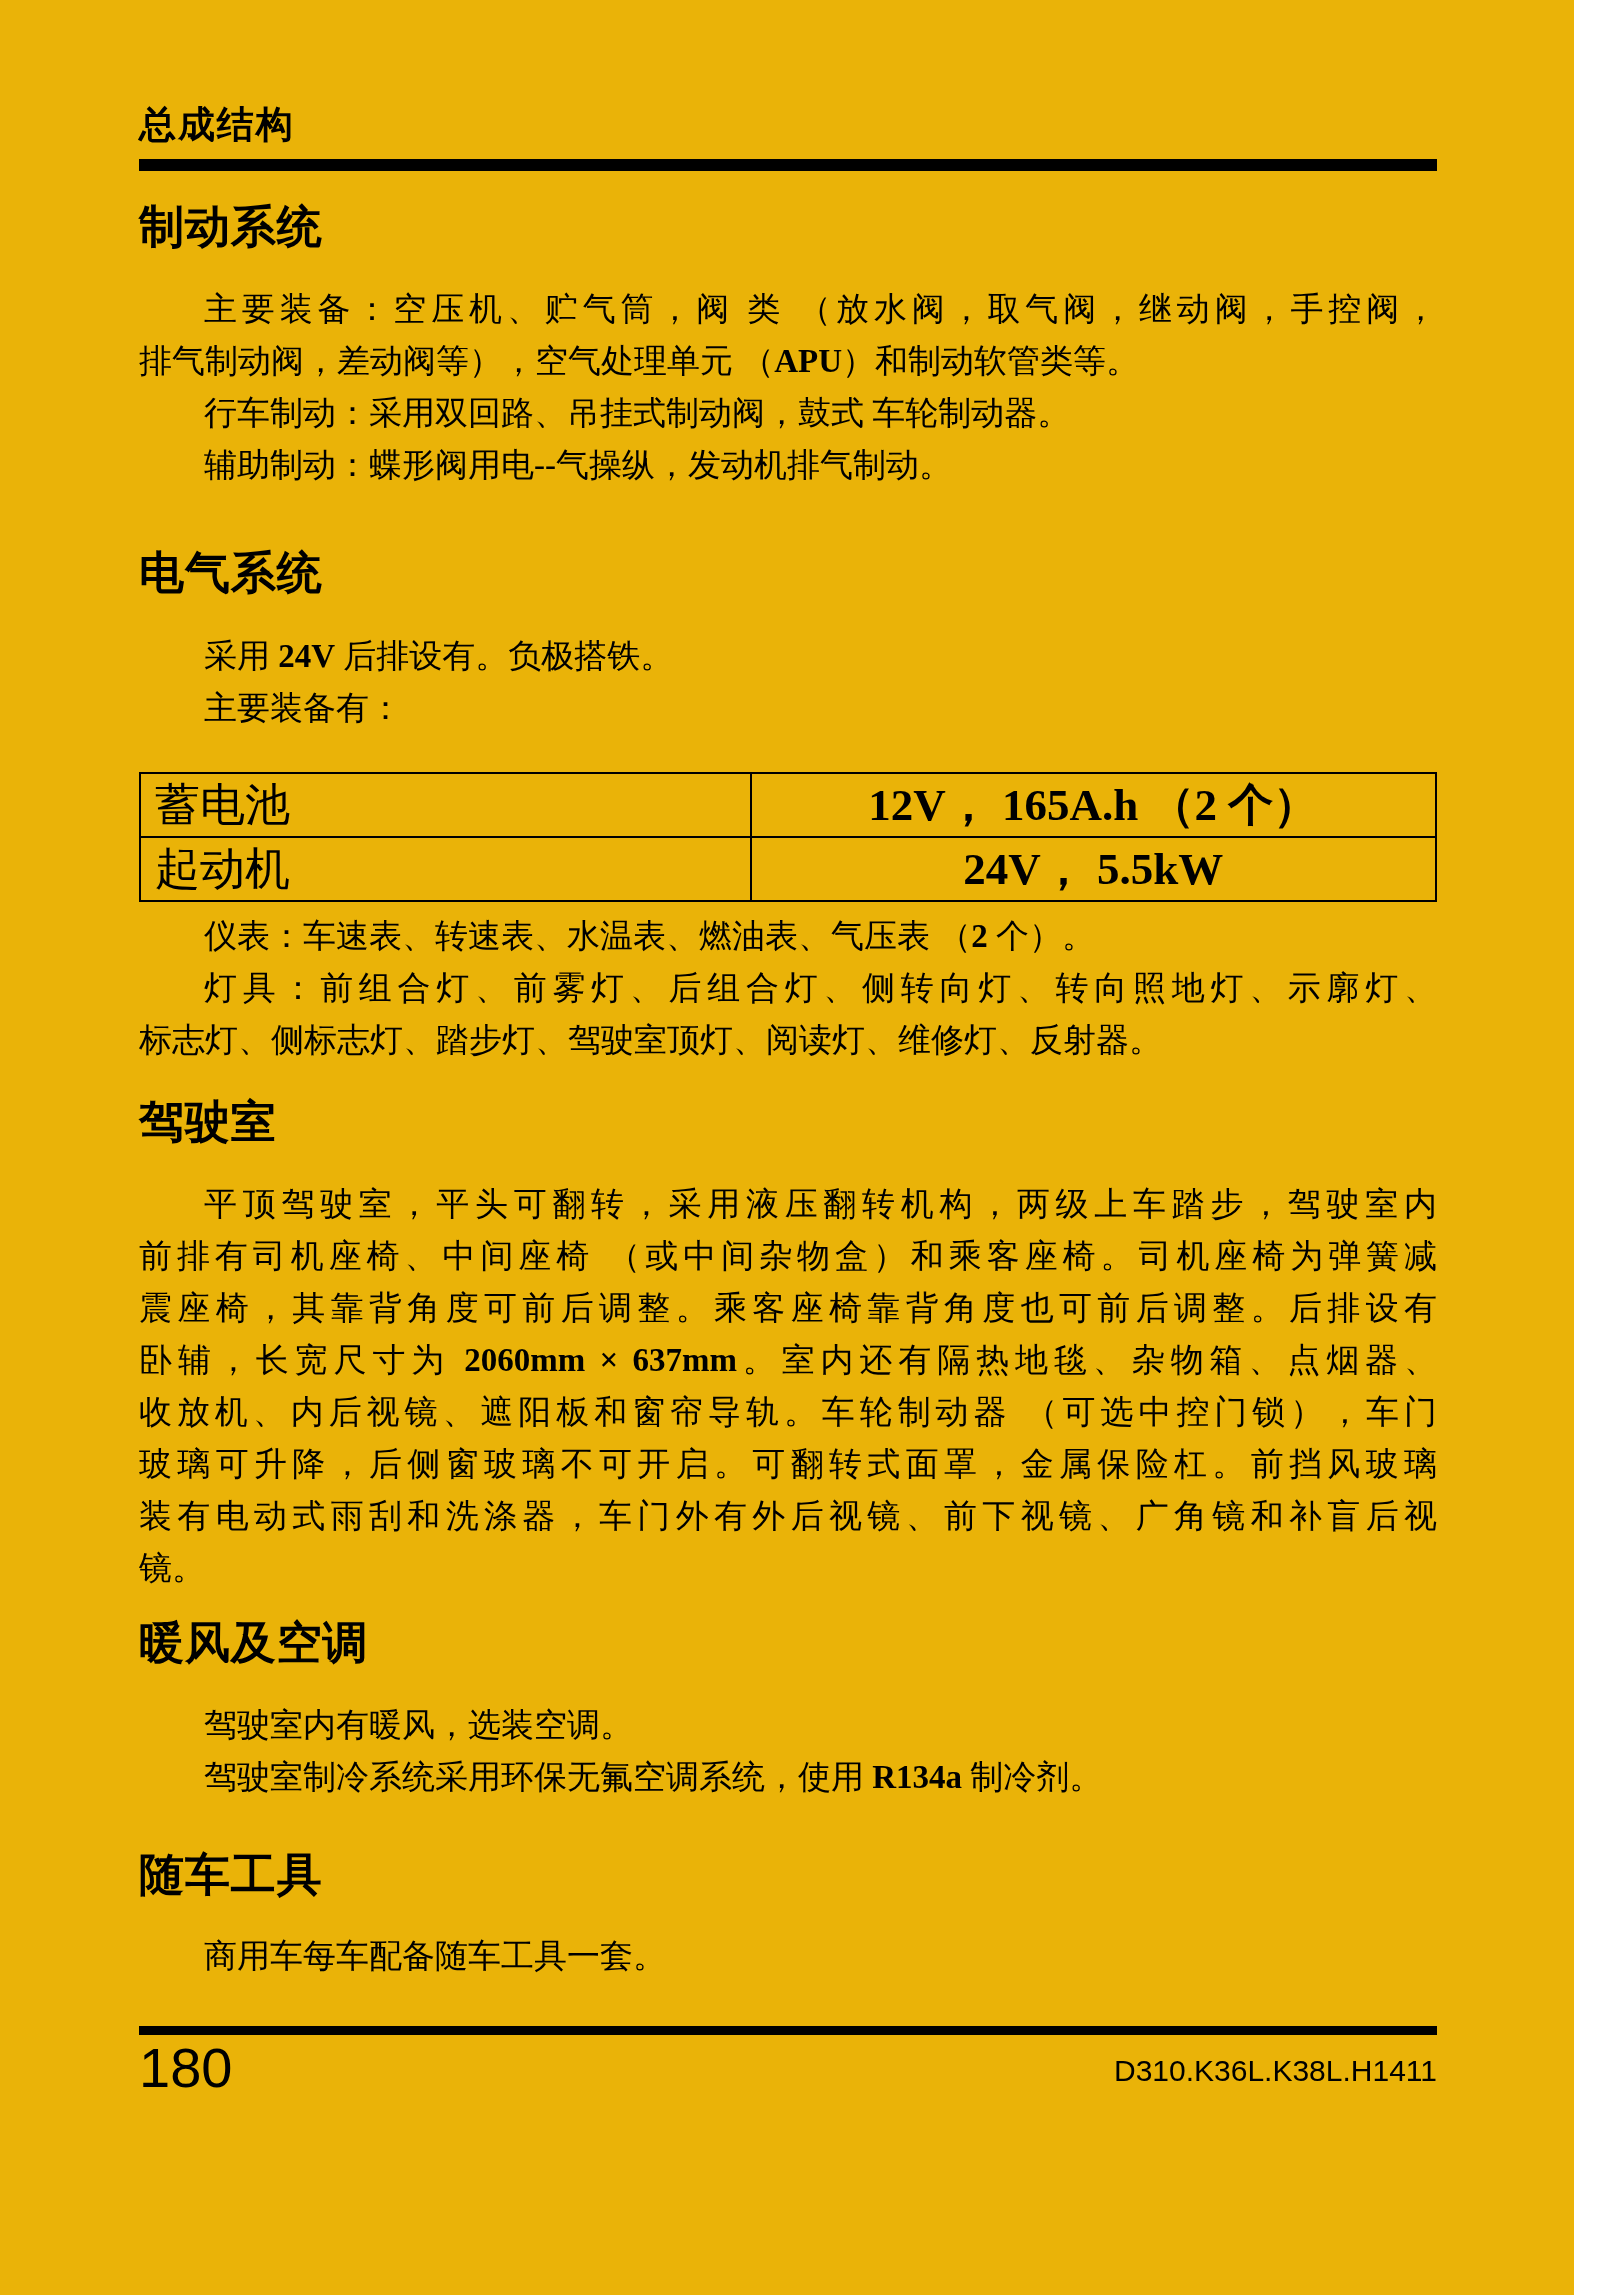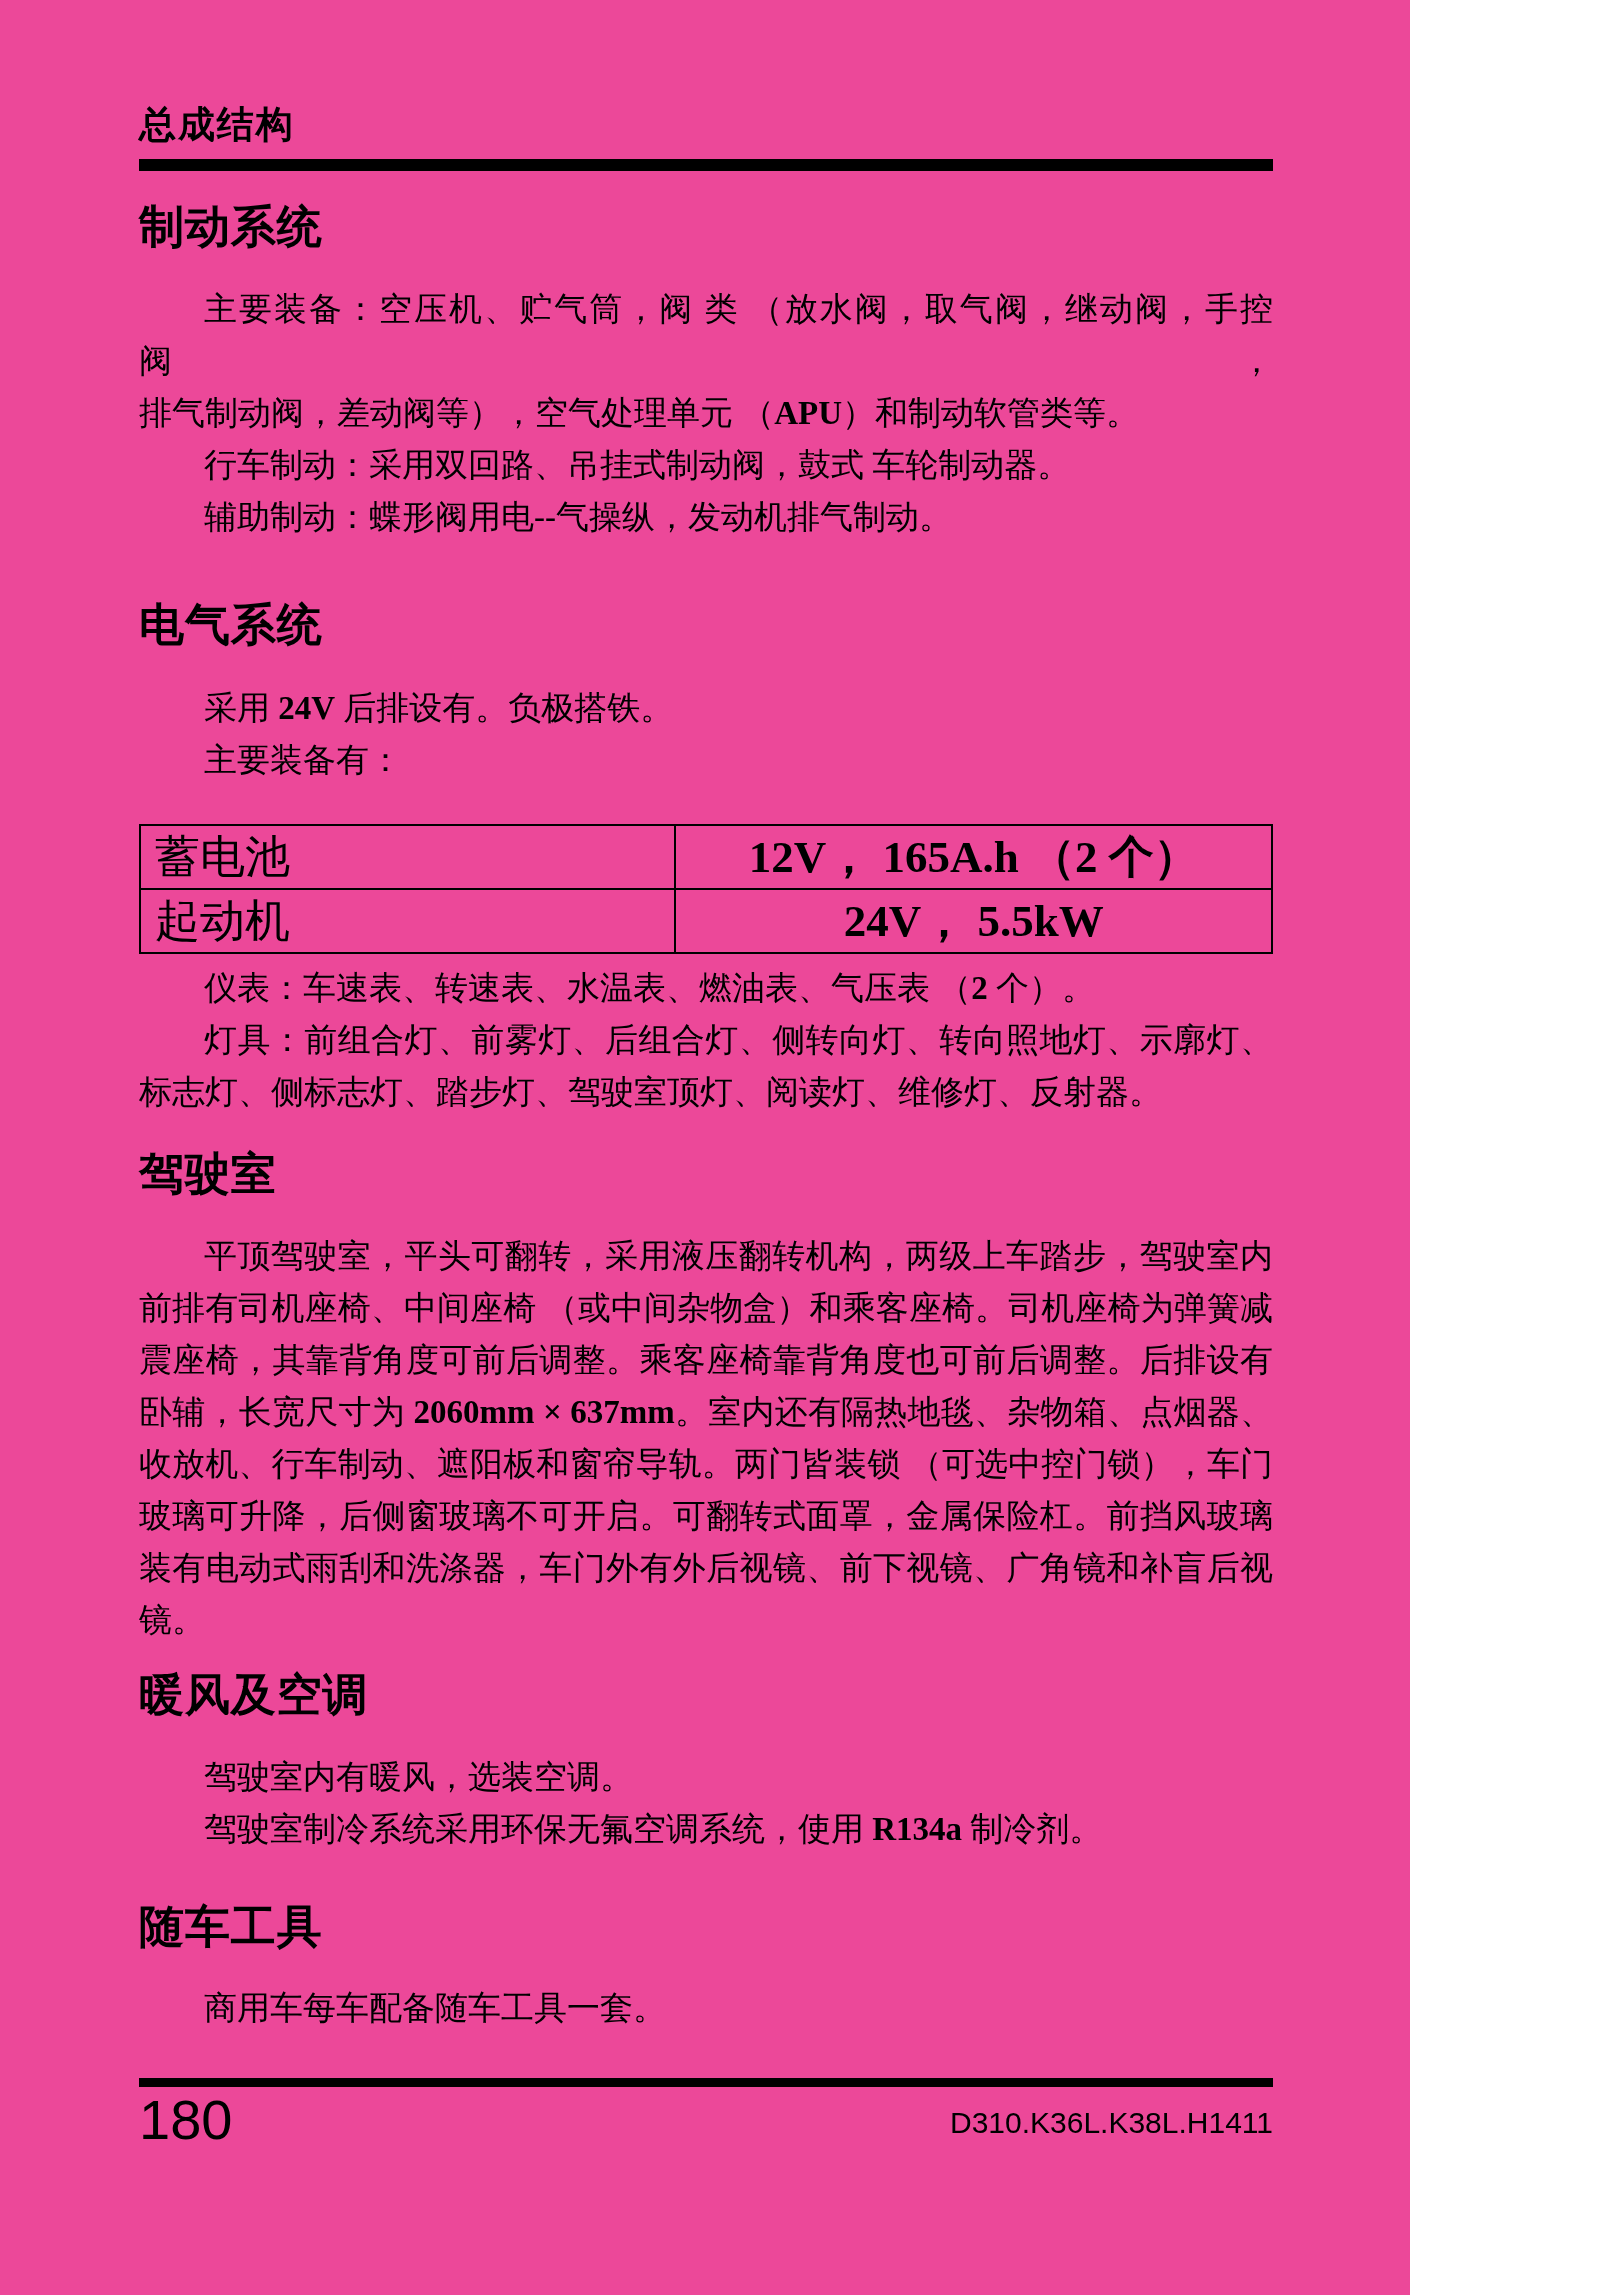--- a/index.html
+++ b/index.html
@@ -2,23 +2,23 @@
 <html style="font-size:7.4px"><head>
 <meta charset="utf-8">
 <style>
   html, body {
     margin: 0;
     padding: 0;
     background: #ffffff;
   }
   .page {
     position: relative;
-    width: 1410px;
+    width: 1574px;
     height: 2295px;
-    background: #ec4899;
+    background: #eab308;
     font-family: "Liberation Serif", "DejaVu Serif", serif;
     color: #000000;
     overflow: hidden;
     box-sizing: border-box;
     padding: 0 137px 0 139px;
   }
   
   .running-header {
     margin-top: 105px;
     font-family: "Liberation Sans", "DejaVu Sans", sans-serif;
@@ -143,21 +143,21 @@
     <div class="line indent fill"><span>灯具：前组合灯、前雾灯、后组合灯、侧转向灯、转向照地灯、示廓灯、</span></div>
     <div class="line"><span>标志灯、侧标志灯、踏步灯、驾驶室顶灯、阅读灯、维修灯、反射器。</span></div>
   </div>
 
   <div class="section-heading sh-cab">驾驶室</div>
   <div class="para p-cab">
     <div class="line indent fill"><span>平顶驾驶室，平头可翻转，采用液压翻转机构，两级上车踏步，驾驶室内</span></div>
     <div class="line fill"><span>前排有司机座椅、中间座椅 （或中间杂物盒）和乘客座椅。司机座椅为弹簧减</span></div>
     <div class="line fill"><span>震座椅，其靠背角度可前后调整。乘客座椅靠背角度也可前后调整。后排设有</span></div>
     <div class="line fill"><span>卧辅，长宽尺寸为 </span><span class="b">2060mm × 637mm</span><span>。室内还有隔热地毯、杂物箱、点烟器、</span></div>
-    <div class="line fill"><span>收放机、行车制动、遮阳板和窗帘导轨。两门皆装锁 （可选中控门锁），车门</span></div>
+    <div class="line fill"><span>收放机、内后视镜、遮阳板和窗帘导轨。车轮制动器 （可选中控门锁），车门</span></div>
     <div class="line fill"><span>玻璃可升降，后侧窗玻璃不可开启。可翻转式面罩，金属保险杠。前挡风玻璃</span></div>
     <div class="line fill"><span>装有电动式雨刮和洗涤器，车门外有外后视镜、前下视镜、广角镜和补盲后视</span></div>
     <div class="line"><span>镜。</span></div>
   </div>
 
   <div class="section-heading sh-hvac">暖风及空调</div>
   <div class="para p-hvac">
     <div class="line indent"><span>驾驶室内有暖风，选装空调。</span></div>
     <div class="line indent"><span>驾驶室制冷系统采用环保无氟空调系统，使用 </span><span class="b">R134a</span><span> 制冷剂。</span></div>
   </div>

